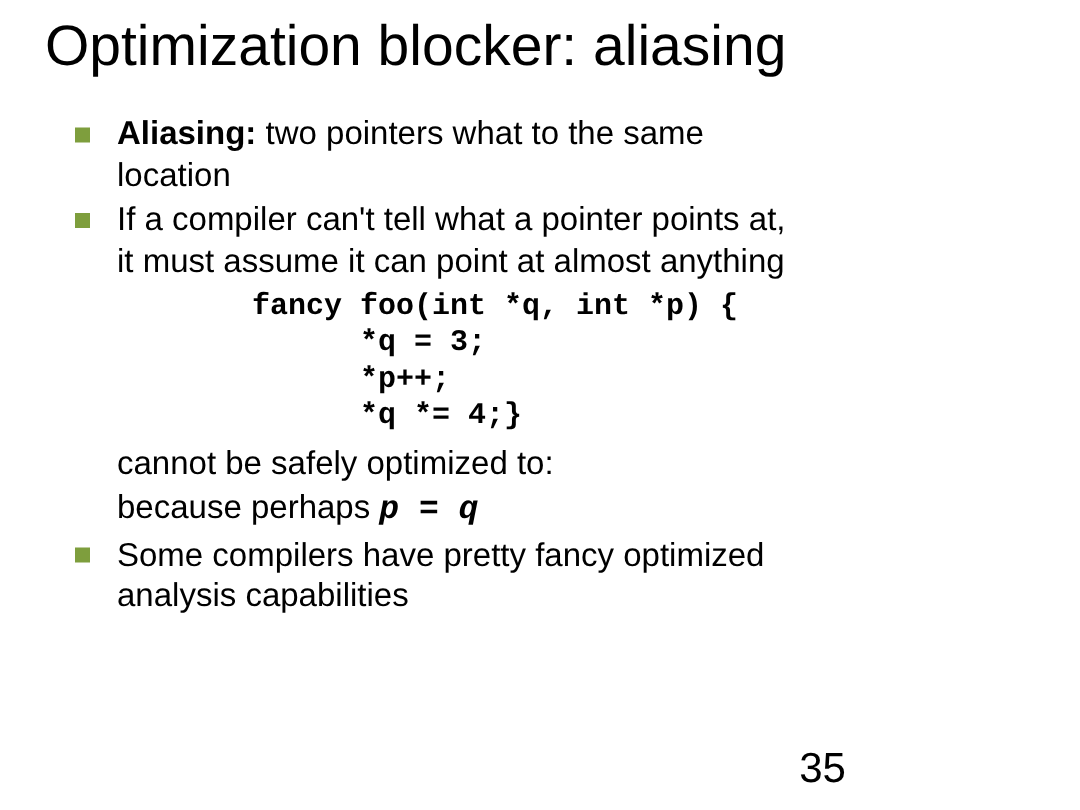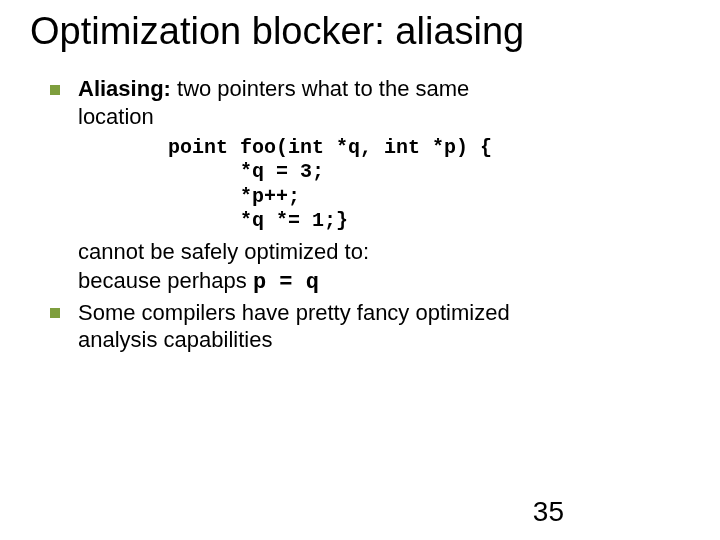--- a/index.html
+++ b/index.html
@@ -55,20 +55,21 @@
     font-size: 20px;
     font-weight: bold;
     line-height: 1.22;
     margin: 6px 0 4px 0;
     padding-left: 90px;
     white-space: pre;
   }
   .inline-code {
     font-family: "Courier New", Courier, monospace;
     font-weight: bold;
+    font-style: italic;
   }
   .pagenum {
     position: absolute;
     bottom: 12px;
     right: 24px;
     font-size: 28px;
   }
 </style>
 </head>
 <body>
@@ -76,27 +77,28 @@
 <div class="slide">
 
   <h1 class="title">Optimization blocker: aliasing</h1>
 
   <ul class="body">
 
     <li class="bulleted">
       <b>Aliasing:</b><span>  two pointers what to the same location</span>
     </li>
 
+    <li class="bulleted">If a compiler can't tell what a pointer points at, it must assume it can point at almost anything</li>
 
 
     <li class="nobullet">
-<pre class="code"><span>point foo(int *q, int *p) {</span>
+<pre class="code"><span>fancy foo(int *q, int *p) {</span>
 <span>      *q = 3;</span>
 <span>      *p++;</span>
-<span>      *q *= 1;}</span></pre>
+<span>      *q *= 4;}</span></pre>
     </li>
 
     <li class="nobullet">cannot be safely optimized to:</li>
 
 
     <li class="nobullet">
       <span>because perhaps </span><span class="inline-code">p = q</span>
     </li>
 
     <li class="bulleted">Some compilers have pretty fancy optimized analysis capabilities</li>

